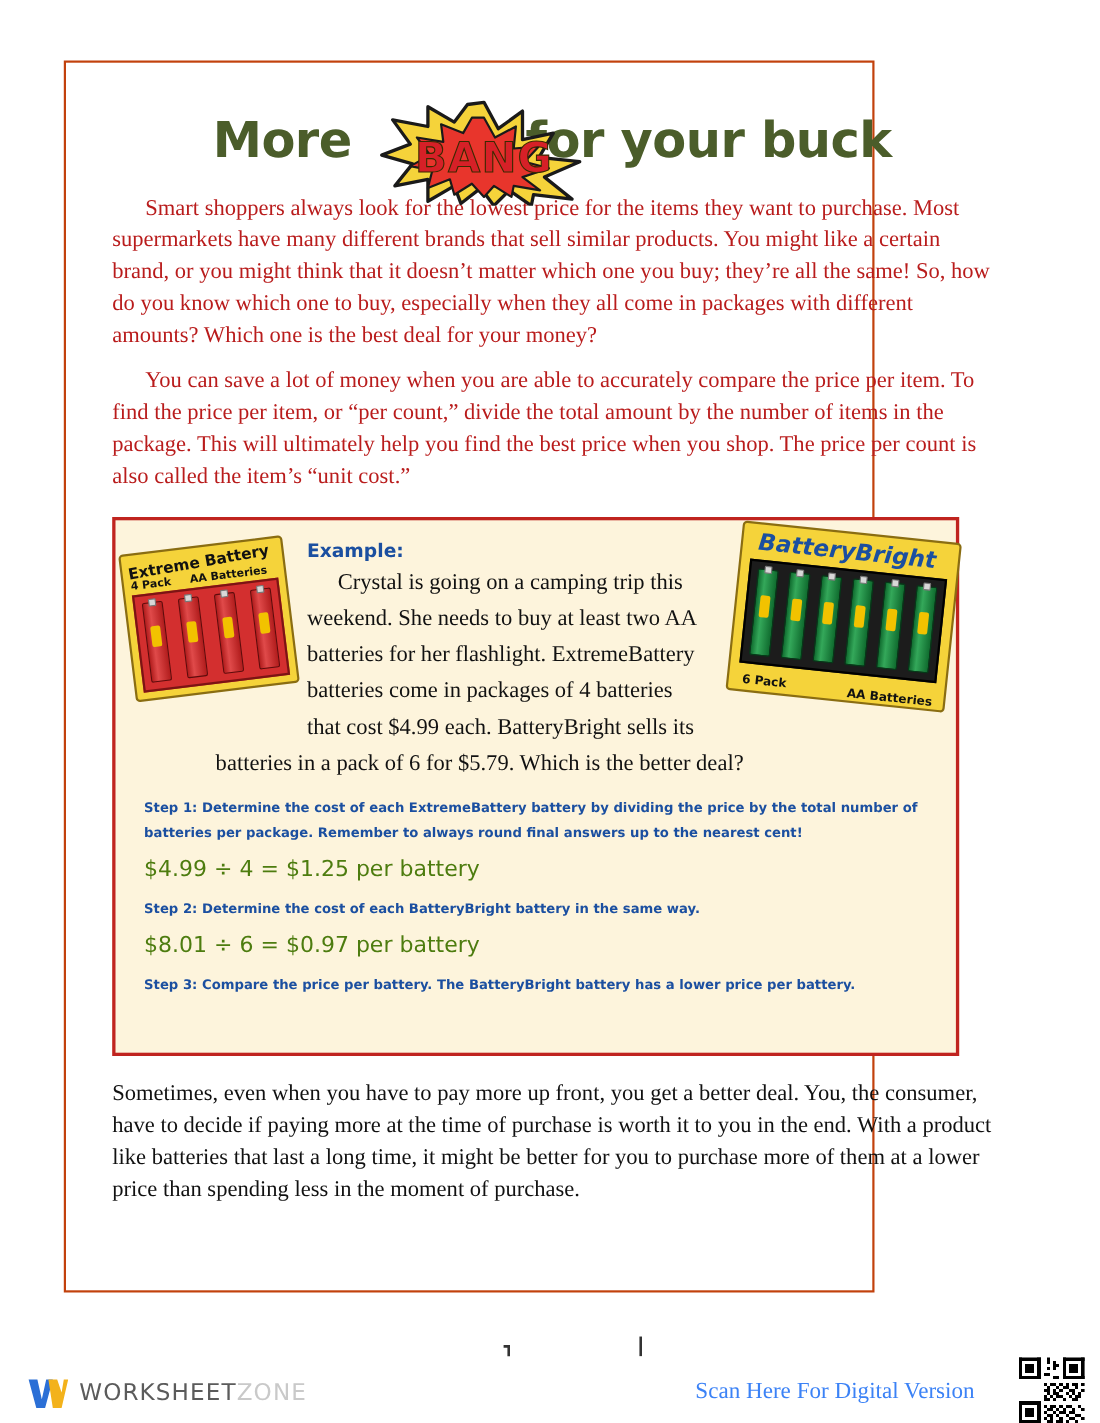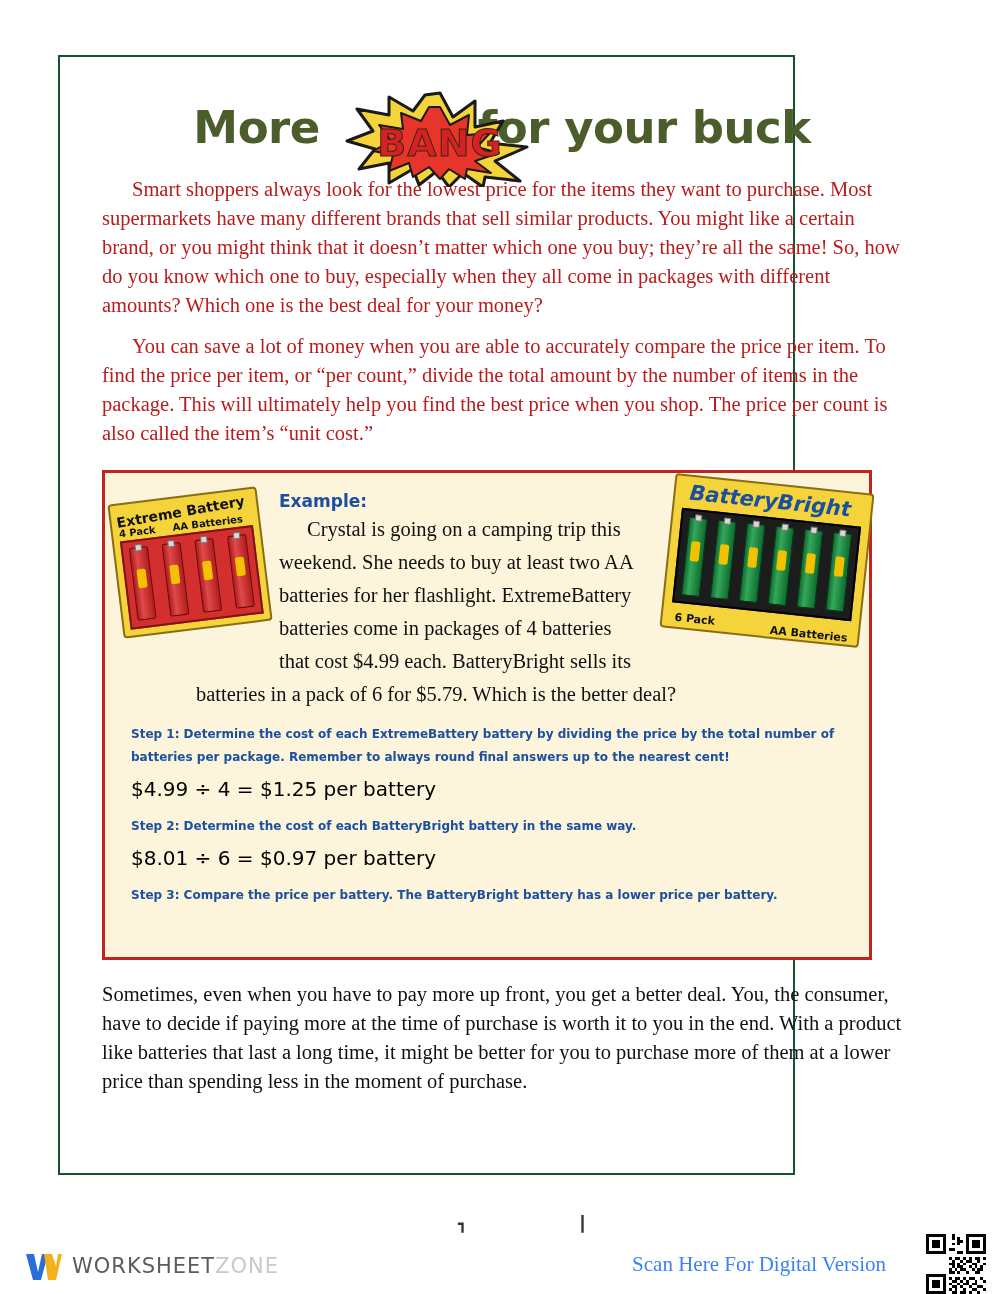--- a/index.html
+++ b/index.html
@@ -15,21 +15,21 @@
     overflow: hidden;
   }
 
   
   .page-sheet {
     position: absolute;
     left: 58px;
     top: 55px;
     width: 737px;
     height: 1120px;
-    border: 2px solid #14532d;
+    border: 2px solid #c2410c;
     background: #ffffff;
     box-sizing: border-box;
   }
 
   .inner {
     position: absolute;
     left: 42px;
     top: 22px;
     width: 800px;
   }
@@ -125,21 +125,21 @@
     font-family: "DejaVu Sans", sans-serif;
     font-weight: bold;
     font-size: 12px;
     line-height: 23px;
     color: #1b4fa0;
     margin: 14px 0 8px 0;
   }
   .step-calc {
     font-family: "DejaVu Sans", sans-serif;
     font-size: 20px;
-    color: #000000;
+    color: #4d7c0f;
     margin: 0 0 6px 0;
   }
 
   
   .pack {
     position: absolute;
   }
   .pack-left {
     left: 10px;
     top: 22px;

